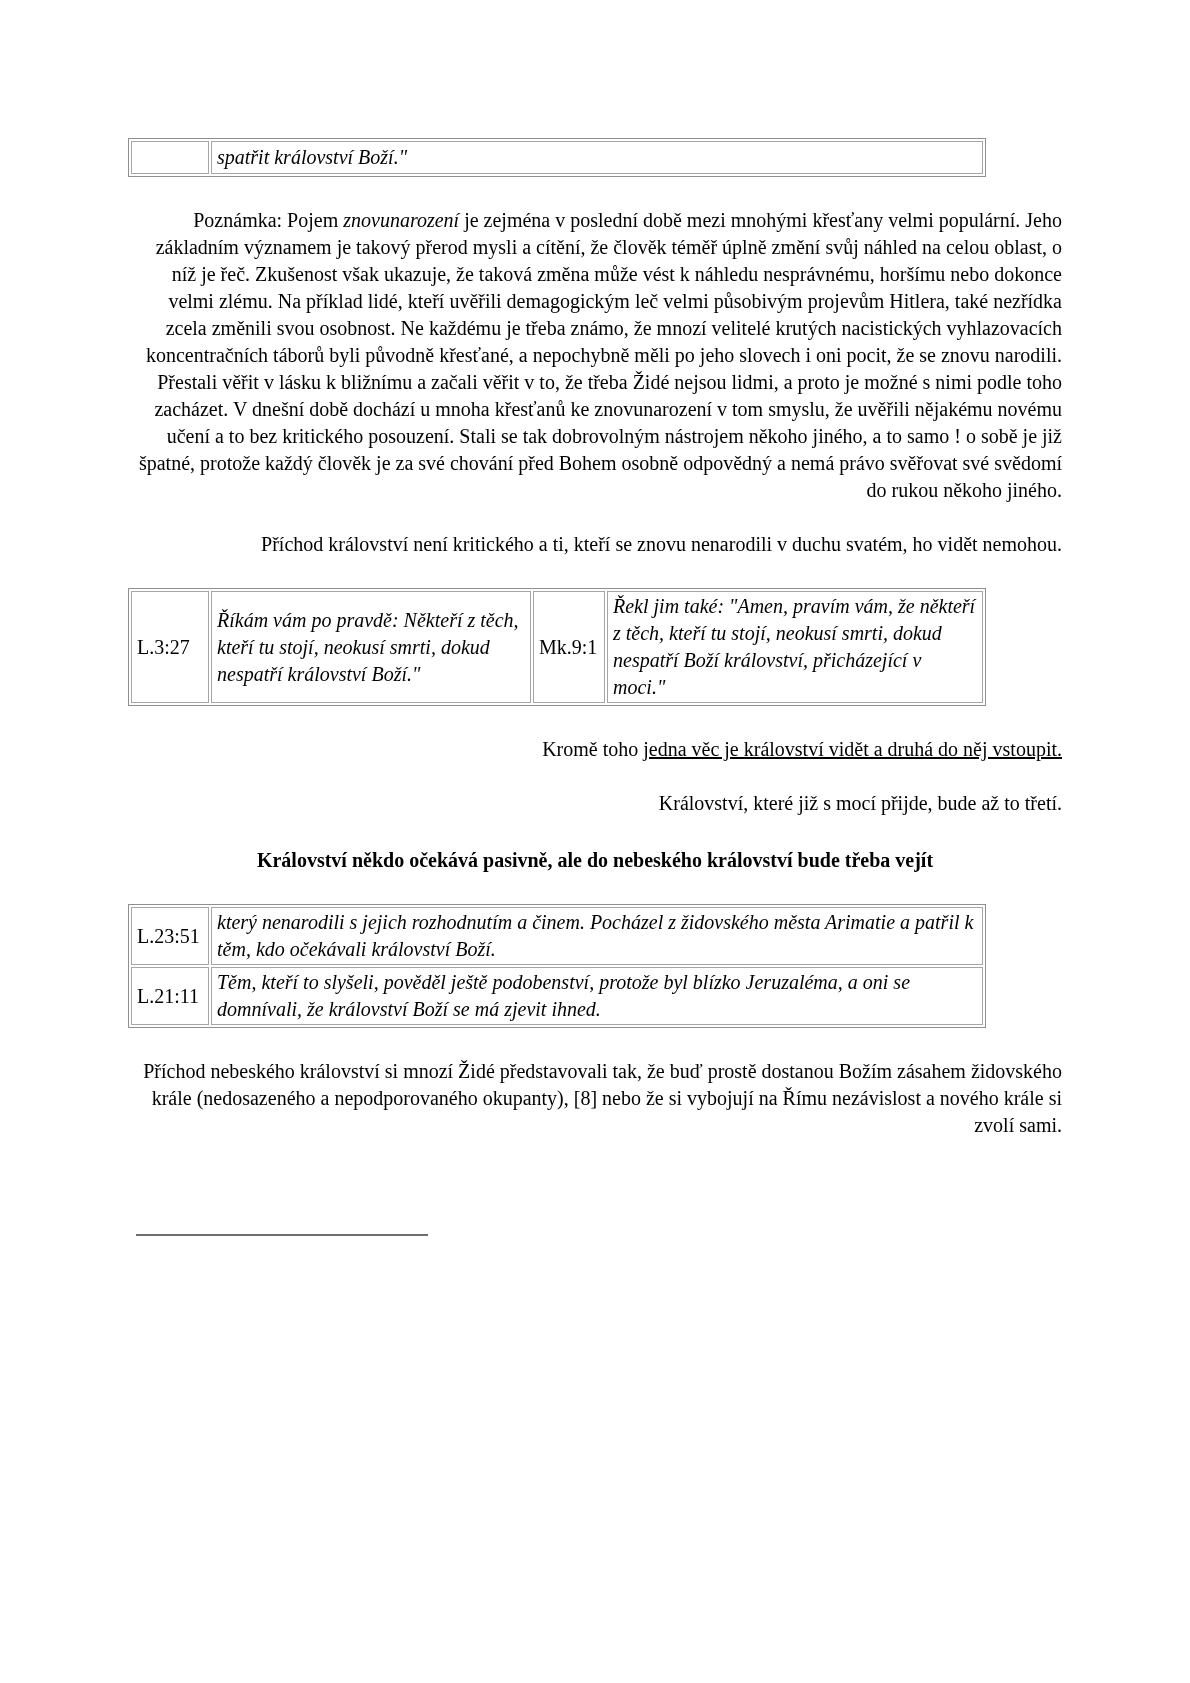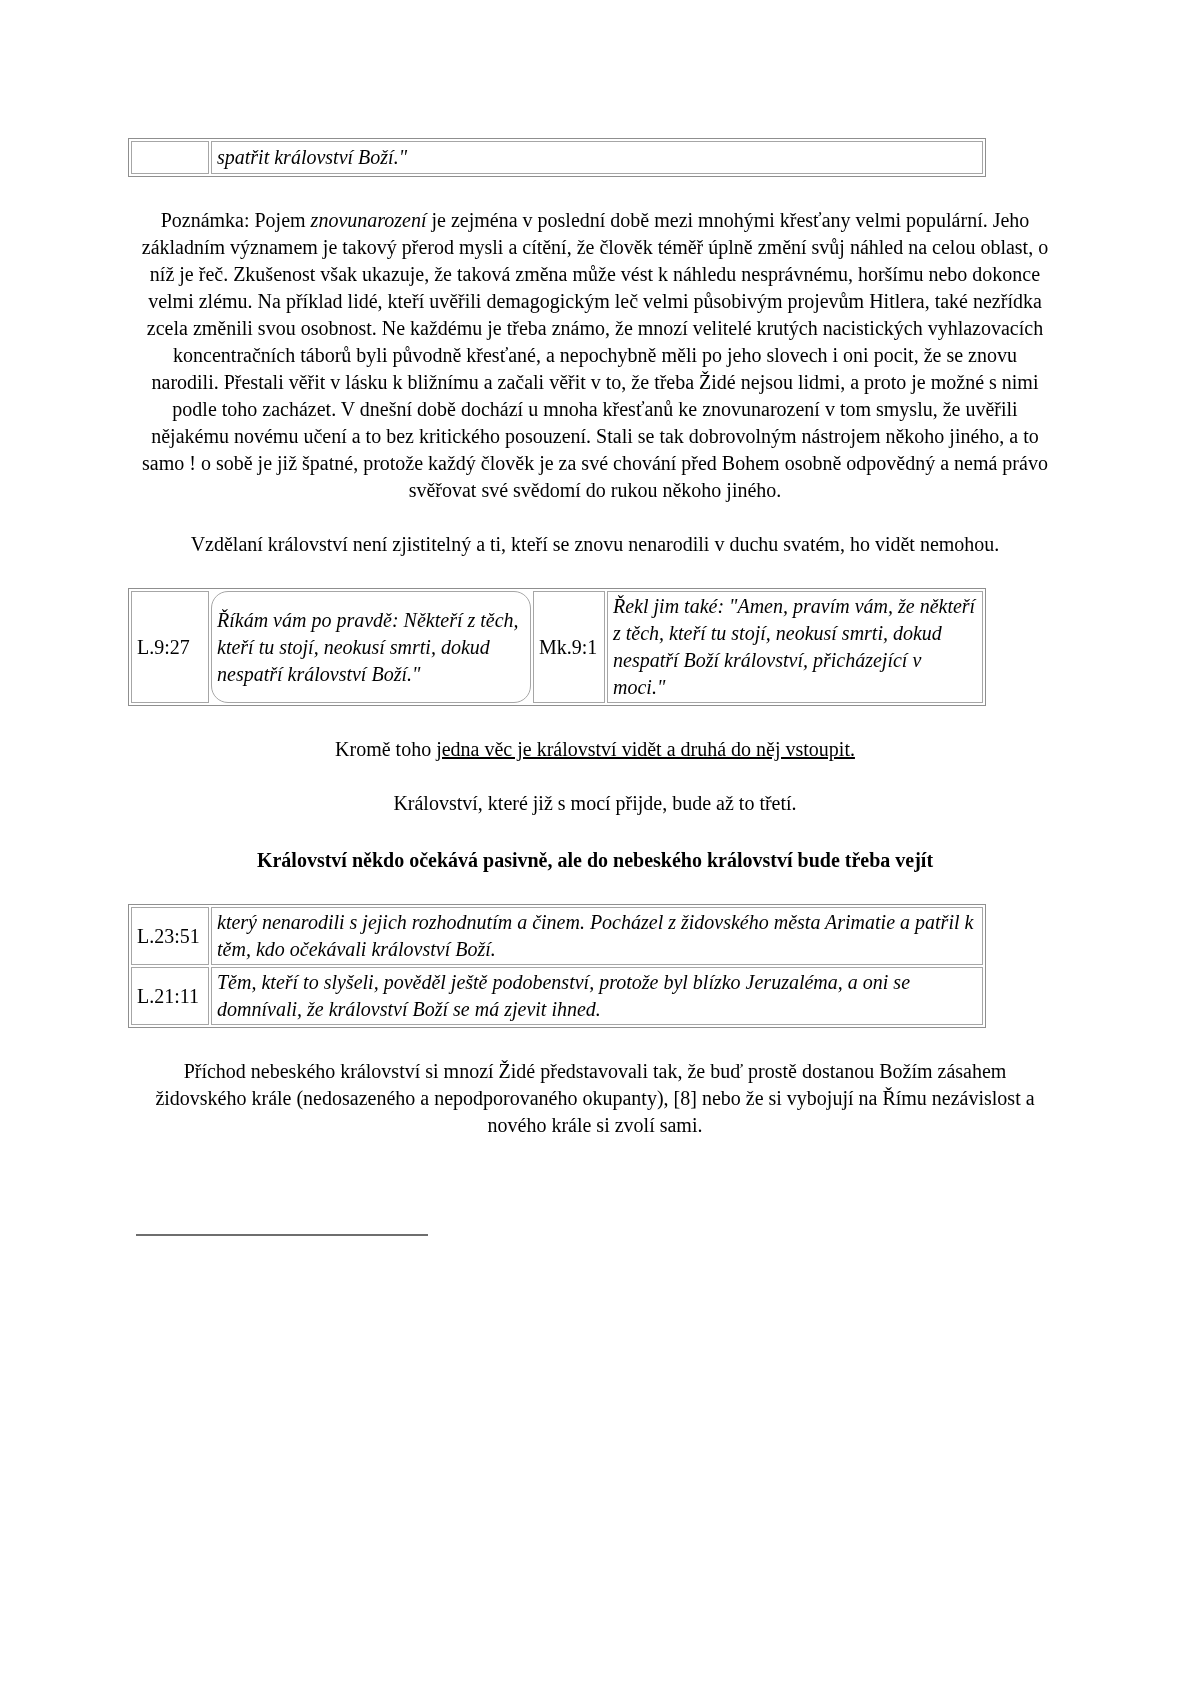--- a/index.html
+++ b/index.html
@@ -13,22 +13,22 @@
     font-family: "Liberation Serif", serif;
     font-size: 20px;
     line-height: 27px;
     color: #000000;
     overflow: hidden;
   }
   .content {
     padding: 138px 128px 0 128px;
   }
   p {
-    margin: 27px 13px;
-    text-align: center;
+    margin: 27px 0;
+    text-align: right;
   }
   .italic { font-style: italic; }
   .underline { text-decoration: underline; }
 
   table.verse-table {
     border-collapse: separate;
     border-spacing: 2px;
     width: 858px;
     border: 1px solid #8f8f8f;
     background: #ffffff;
@@ -41,21 +41,21 @@
     padding: 1px 5px;
     vertical-align: middle;
     line-height: 27px;
   }
   td.ref-cell {
     width: 66px;
     white-space: nowrap;
     font-style: normal;
   }
   td.quote-cell { font-style: italic; }
-  table.compare td.quote-cell-1 { width: 308px; border-radius: 17px; }
+  table.compare td.quote-cell-1 { width: 308px; }
   table.compare td.ref-cell-2 { width: 60px; white-space: nowrap; }
   .top-table td { height: 29px; }
 
   .section-heading {
     font-weight: bold;
     text-align: center;
     margin: 30px 0;
   }
   .footnote-separator {
     width: 292px;
@@ -73,26 +73,26 @@
     <tbody>
         <tr>
       <td class="ref-cell"></td>
       <td class="quote-cell">spatřit království Boží."</td>
     </tr>
   </tbody>
     </table>
 
   <p><span>Poznámka: Pojem </span><span class="italic">znovunarození</span><span> je zejména v poslední době mezi mnohými křesťany velmi populární. Jeho základním významem je takový přerod mysli a cítění, že člověk téměř úplně změní svůj náhled na celou oblast, o níž je řeč. Zkušenost však ukazuje, že taková změna může vést k náhledu nesprávnému, horšímu nebo dokonce velmi zlému. Na příklad lidé, kteří uvěřili demagogickým leč velmi působivým projevům Hitlera, také nezřídka zcela změnili svou osobnost. Ne každému je třeba známo, že mnozí velitelé krutých nacistických vyhlazovacích koncentračních táborů byli původně křesťané, a nepochybně měli po jeho slovech i oni pocit, že se znovu narodili. Přestali věřit v lásku k bližnímu a začali věřit v to, že třeba Židé nejsou lidmi, a proto je možné s nimi podle toho zacházet. V dnešní době dochází u mnoha křesťanů ke znovunarození v tom smyslu, že uvěřili nějakému novému učení a to bez kritického posouzení. Stali se tak dobrovolným nástrojem někoho jiného, a to samo ! o sobě je již špatné, protože každý člověk je za své chování před Bohem osobně odpovědný a nemá právo svěřovat své svědomí do rukou někoho jiného.</span></p>
 
-  <p>Vzdělaní království není zjistitelný a ti, kteří se znovu nenarodili v duchu svatém, ho vidět nemohou.</p>
+  <p>Příchod království není kritického a ti, kteří se znovu nenarodili v duchu svatém, ho vidět nemohou.</p>
 
   <table class="verse-table compare">
     <tbody>
         <tr>
-      <td class="ref-cell">L.9:27</td>
+      <td class="ref-cell">L.3:27</td>
       <td class="quote-cell quote-cell-1">Říkám vám po pravdě: Někteří z těch, kteří tu stojí, neokusí smrti, dokud nespatří království Boží."</td>
       <td class="ref-cell ref-cell-2">Mk.9:1</td>
       <td class="quote-cell">Řekl jim také: "Amen, pravím vám, že někteří z těch, kteří tu stojí, neokusí smrti, dokud nespatří Boží království, přicházející v moci."</td>
     </tr>
   </tbody>
     </table>
 
 
   <p><span>Kromě toho </span><span class="underline">jedna věc je království vidět a druhá do něj vstoupit.</span></p>
 

